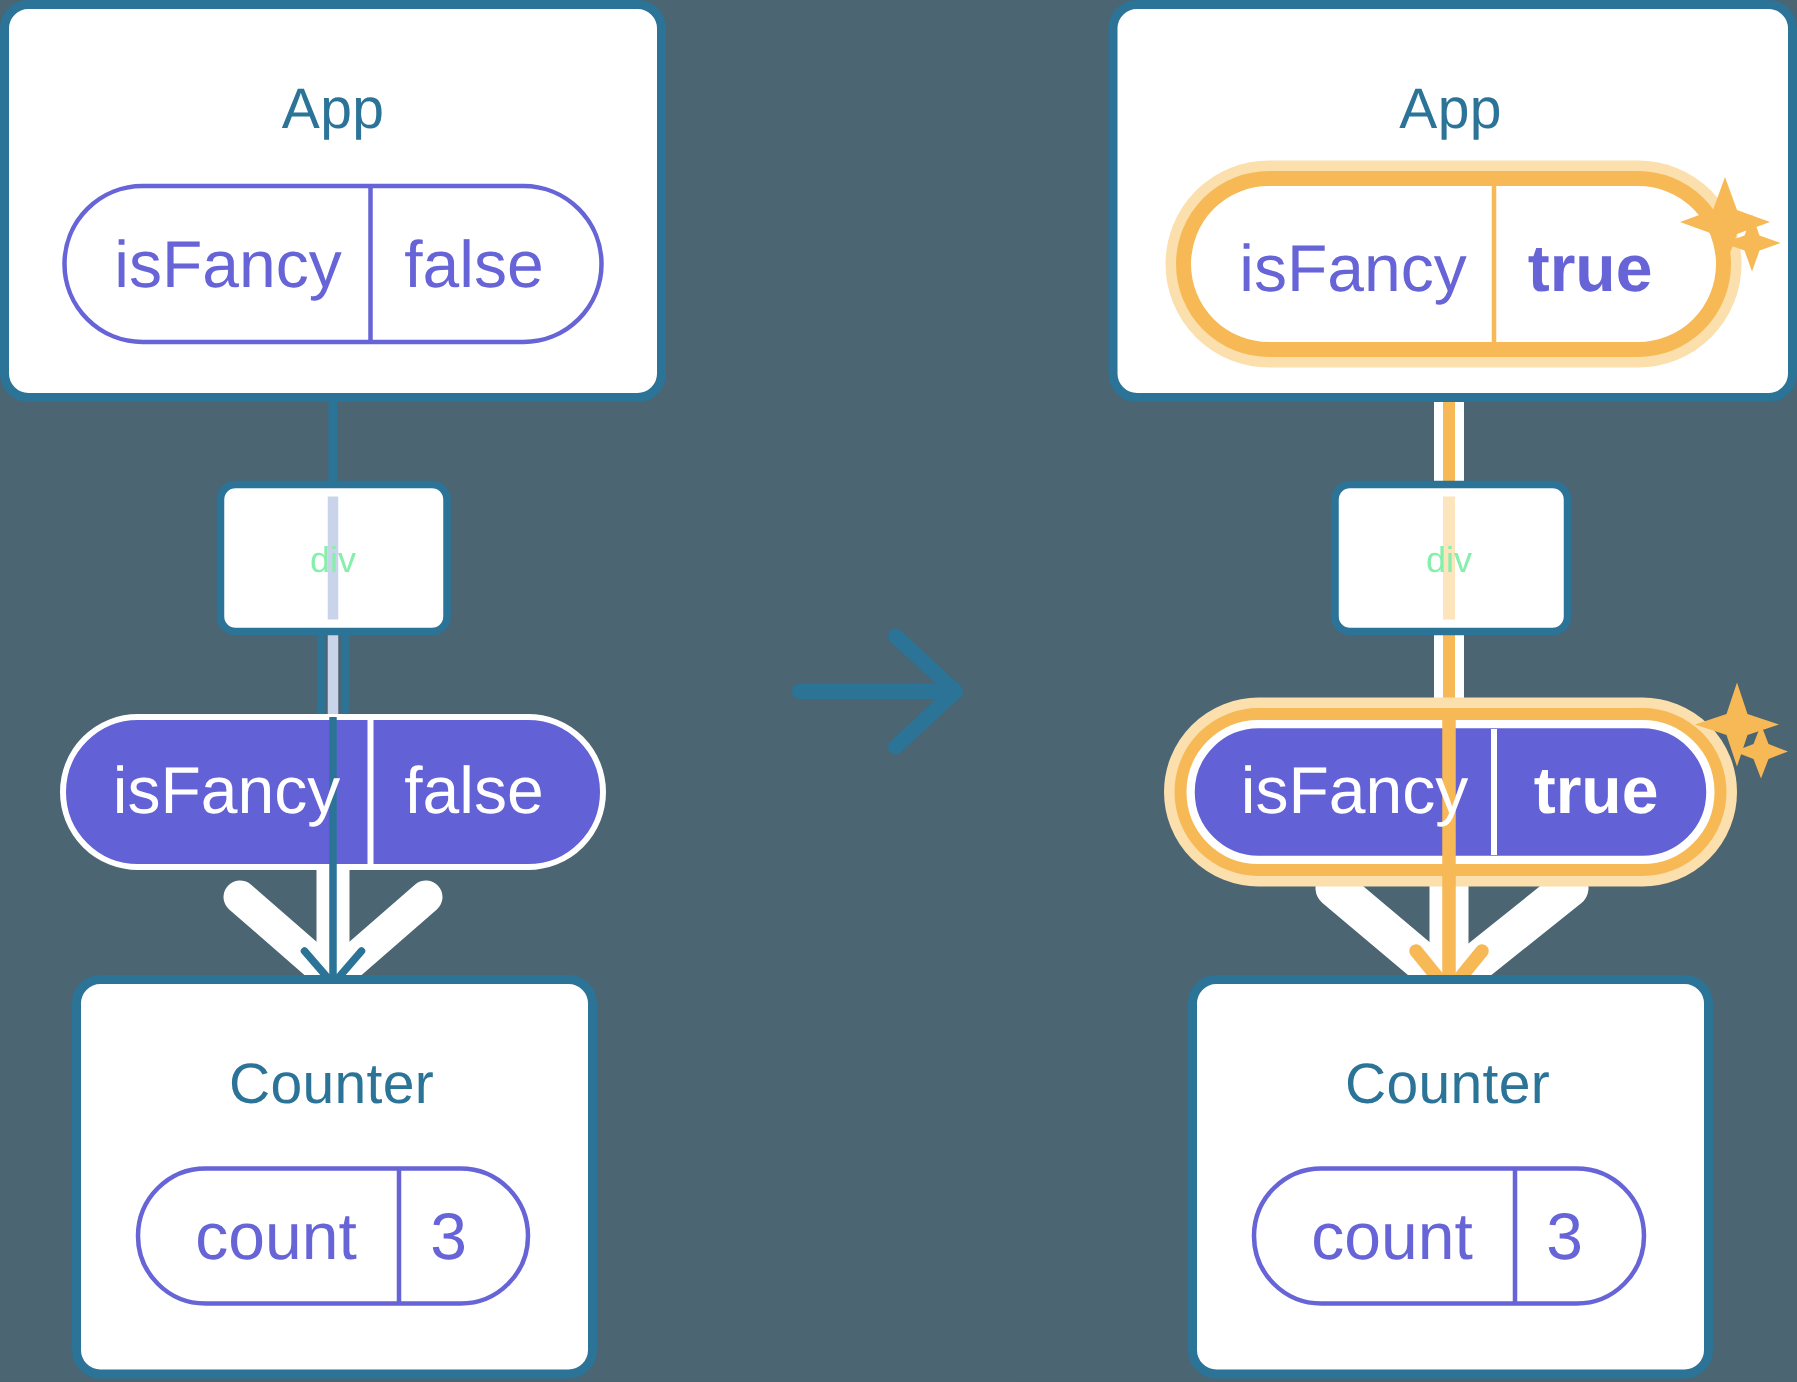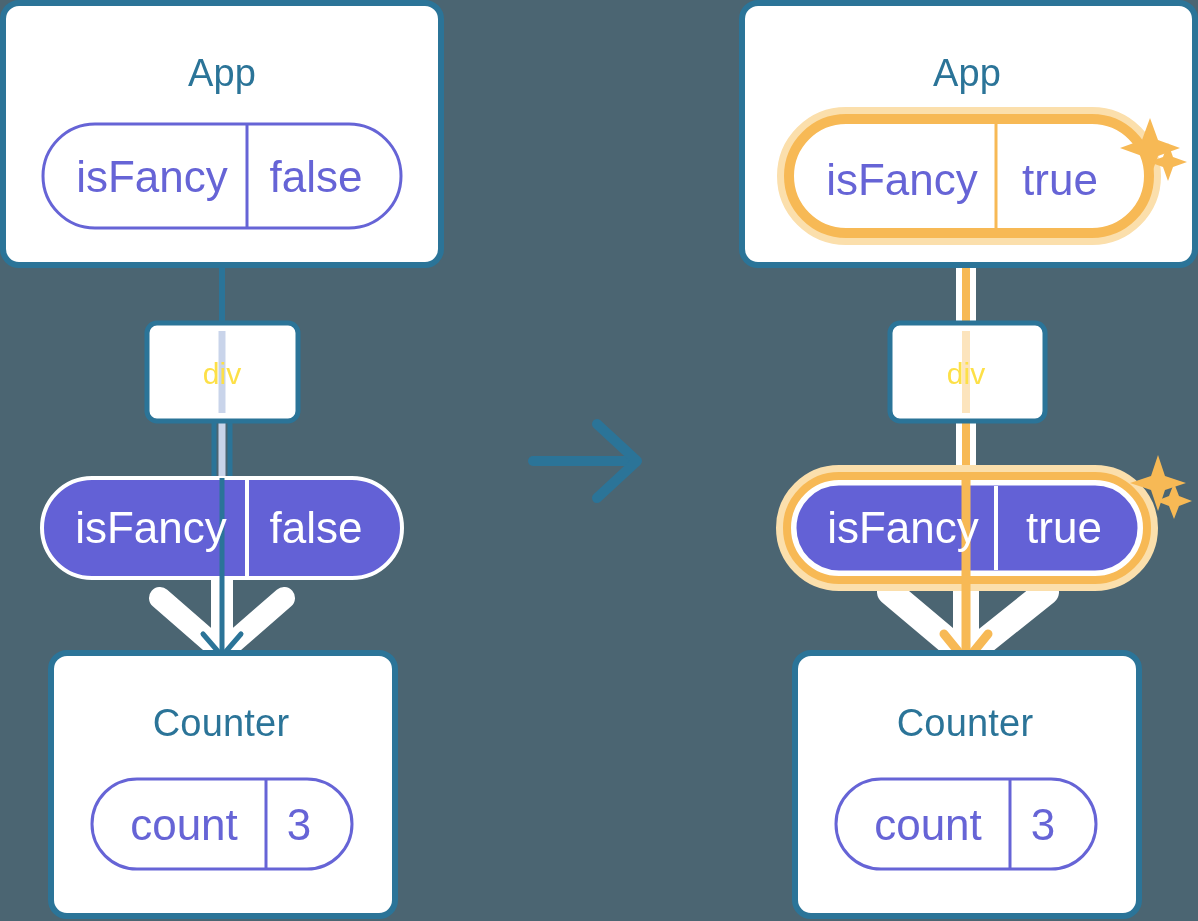--- a/index.html
+++ b/index.html
@@ -17,23 +17,23 @@
   .lbl{position:absolute;white-space:nowrap;line-height:1;}
   .title{
     color:#2b7498;font-size:38px;font-weight:400;letter-spacing:.2px;
     transform:translate(-50%,-50%);
   }
   .pilltxt{
     font-size:44px;font-weight:400;transform:translate(-50%,-50%);
   }
   .pill-outline-txt{color:#6664d6;}
   .pill-solid-txt{color:#ffffff;}
-  .bold{font-weight:400;}
+  .bold{font-weight:700;}
   .divtxt{
-    color:#fde047;font-size:30px;font-weight:400;transform:translate(-50%,-50%);
+    color:#86efac;font-size:24px;font-weight:400;transform:translate(-50%,-50%);
   }
 </style>
 </head>
 <body>
 
 <div id="stage">
 
 <svg id="scene" viewBox="0 0 1198 921" xmlns="http://www.w3.org/2000/svg">
 
   <g>

